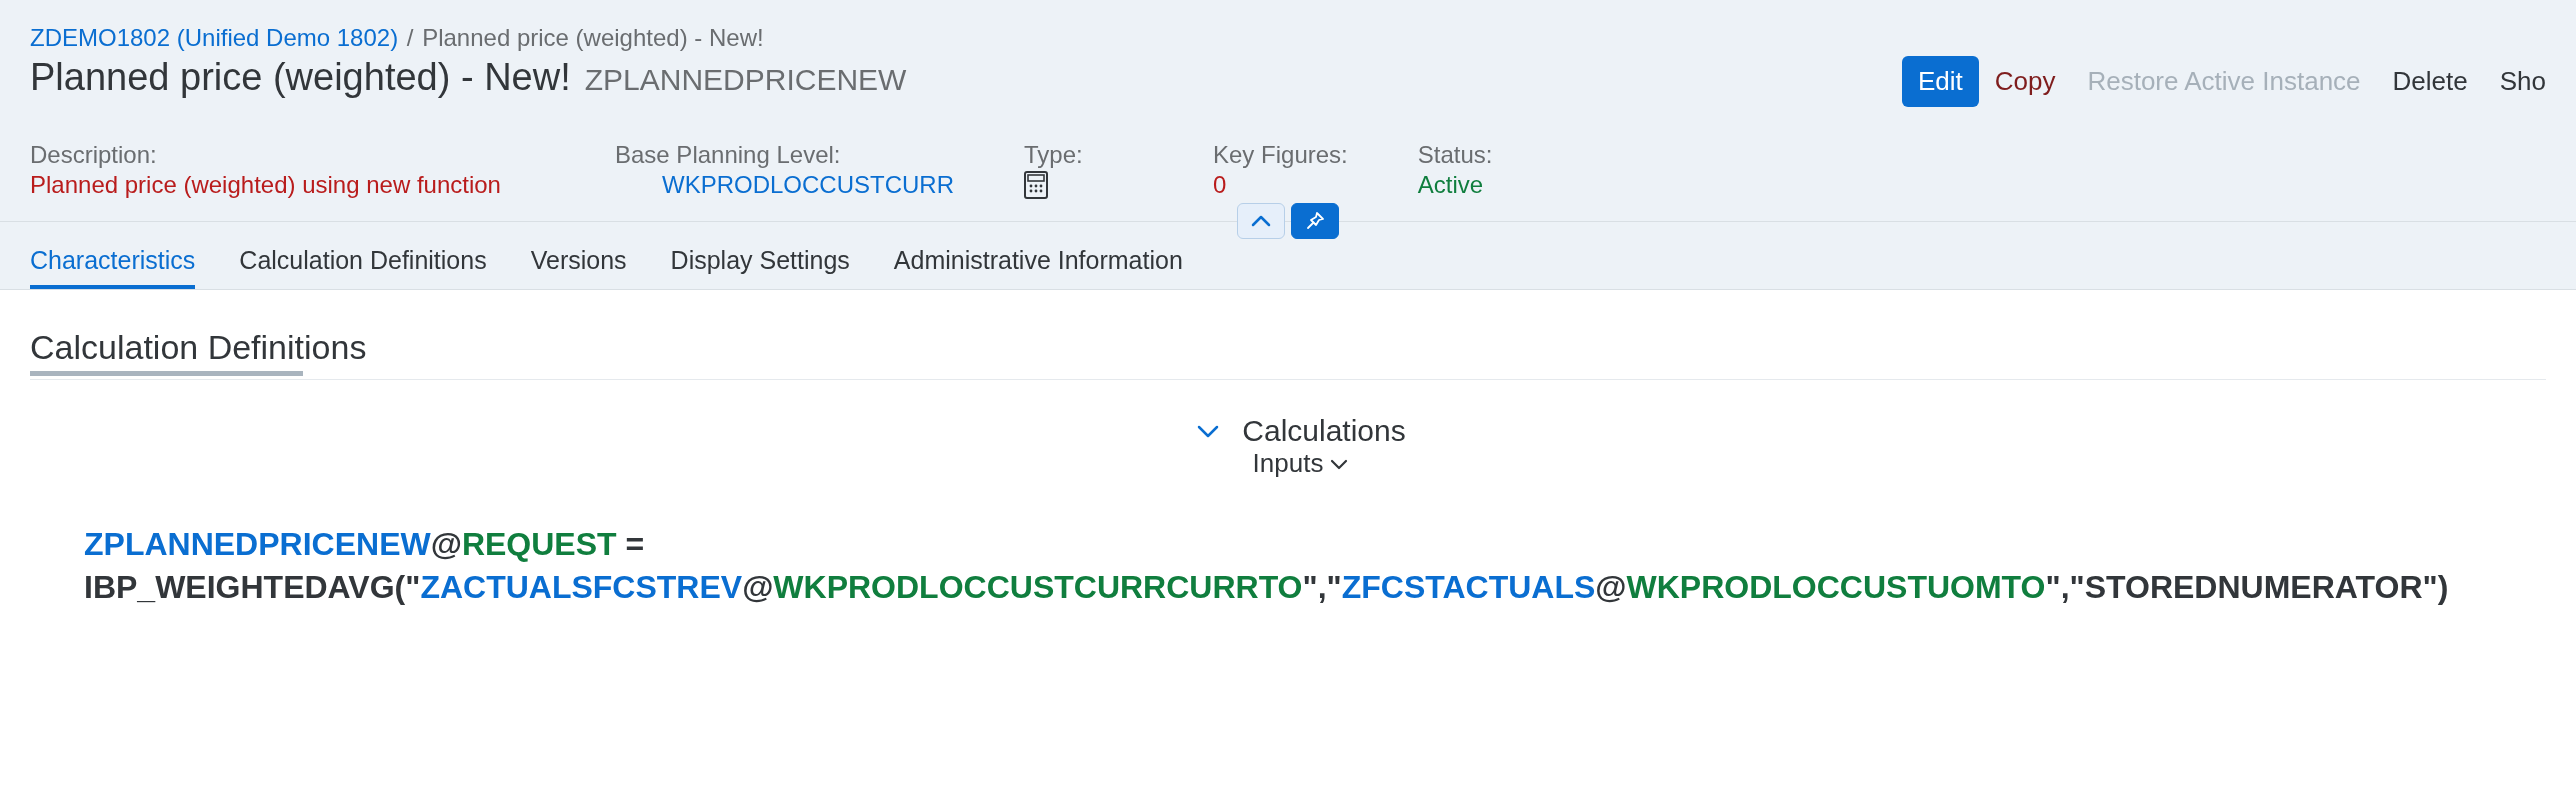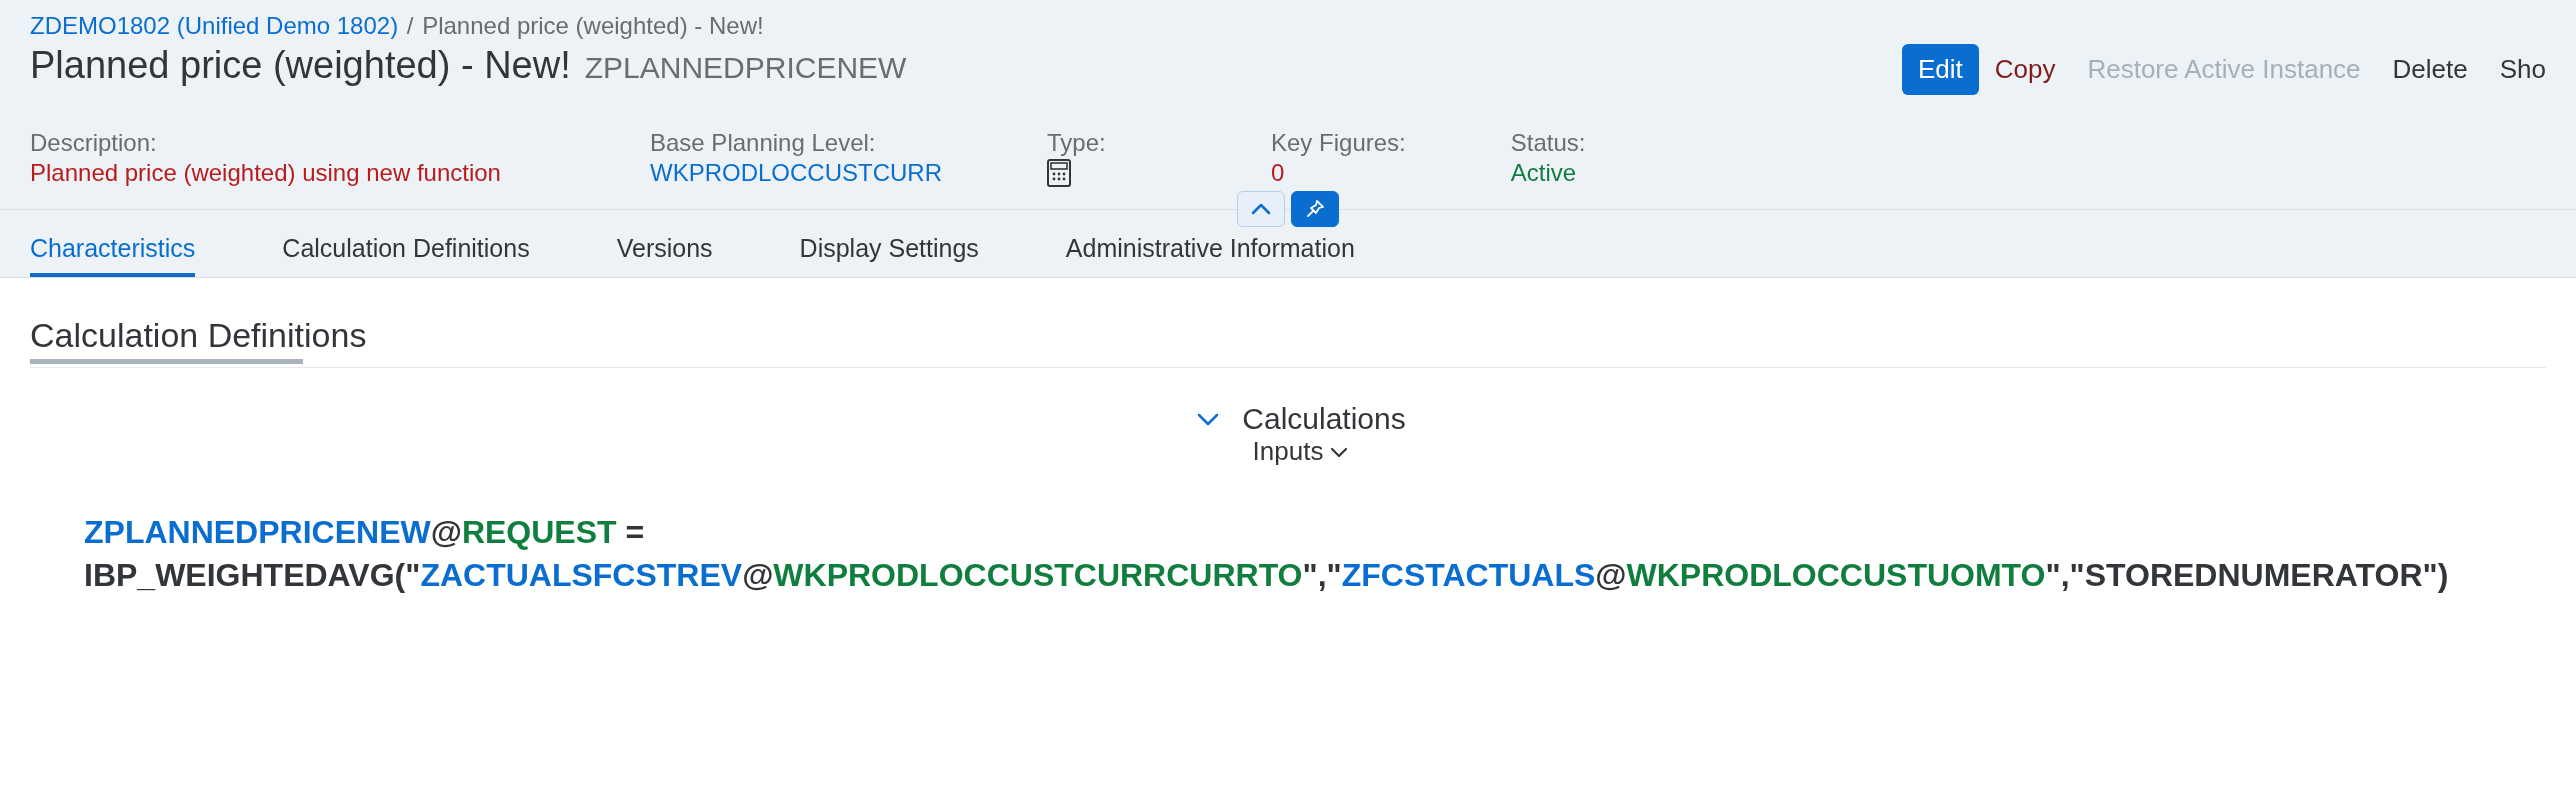--- a/index.html
+++ b/index.html
@@ -7,21 +7,21 @@
     margin: 0;
     padding: 0;
     font-family: Arial, Helvetica, sans-serif;
     color: #32363a;
     background: #fff;
     width: 2576px;
   }
   .page-header {
     background: #edf2f7;
     border-bottom: 1px solid #d9dfe4;
-    padding: 12px 30px 0 30px;
+    padding: 24px 30px 0 30px;
     position: relative;
   }
   .breadcrumb {
     font-size: 24px;
     color: #6a6d70;
     margin-bottom: 4px;
   }
   .breadcrumb a { color: #0a6ed1; text-decoration: none; }
   .breadcrumb-sep { margin: 0 2px; color: #6a6d70; }
 
@@ -29,43 +29,43 @@
   .title-left { display: flex; align-items: baseline; gap: 14px; }
   .page-title { font-size: 38px; font-weight: 400; color: #32363a; margin: 0; }
   .page-subtitle { font-size: 30px; color: #6a6d70; }
 
   .action-bar { display: flex; align-items: center; padding-right: 0; }
   .btn { font-size: 26px; cursor: pointer; background: transparent; border: none; padding: 10px 16px; border-radius: 6px; color: #7f1d1d; }
   .btn-emph { background: #0a6ed1; color: #fff; }
   .btn-disabled { color: #a6b0b9; cursor: default; }
   .btn-dark { color: #32363a; }
 
-  .info-row { display: flex; gap: 105px; margin-top: 34px; padding-bottom: 22px; font-size: 24px; }
+  .info-row { display: flex; gap: 70px; margin-top: 34px; padding-bottom: 22px; font-size: 24px; }
   .info-block { display: flex; flex-direction: column; gap: 2px; min-width: 119px; }
   .info-label { color: #6a6d70; }
   .info-value { color: #b91c1c; }
-  .info-value.link { color: #0a6ed1; }
+  .info-value.link { color: #0a6ed1; margin-left: 47px; }
   .info-value.green { color: #107e3e; }
   .type-icon-cell { display:flex; align-items:center; }
 
   .header-handle {
     position: absolute; left: 50%; bottom: -18px; transform: translateX(-50%);
     display: flex; gap: 6px;
   }
   .handle-btn {
     width: 48px; height: 36px; border: 1px solid #c0cad4; border-radius: 6px;
     display:flex; align-items:center; justify-content:center; background:#fff; cursor:pointer;
   }
   .handle-btn.light { background:#e6effa; border-color:#b7cfe8; }
   .handle-btn.dark { background:#0a6ed1; border-color:#0a6ed1; color:#fff; }
 
   .tab-bar {
     background: #edf2f7;
     border-bottom: 1px solid #d9dfe4;
-    display: flex; gap: 87px; padding: 24px 30px 0 30px;
+    display: flex; gap: 44px; padding: 24px 30px 0 30px;
     font-size: 25px;
   }
   .tab { color: #32363a; padding-bottom: 14px; cursor:pointer; }
   .tab.selected { color: #0a6ed1; border-bottom: 4px solid #0a6ed1; padding-bottom:10px; font-weight:400; }
 
   .content { padding: 30px 30px 40px 30px; }
   .section-title { font-size: 34px; font-weight: 400; margin: 8px 0 4px 0; }
   .section-rule {
     height: 5px; background:#a9b4be; width: 273px; margin-bottom: 4px;
   }

